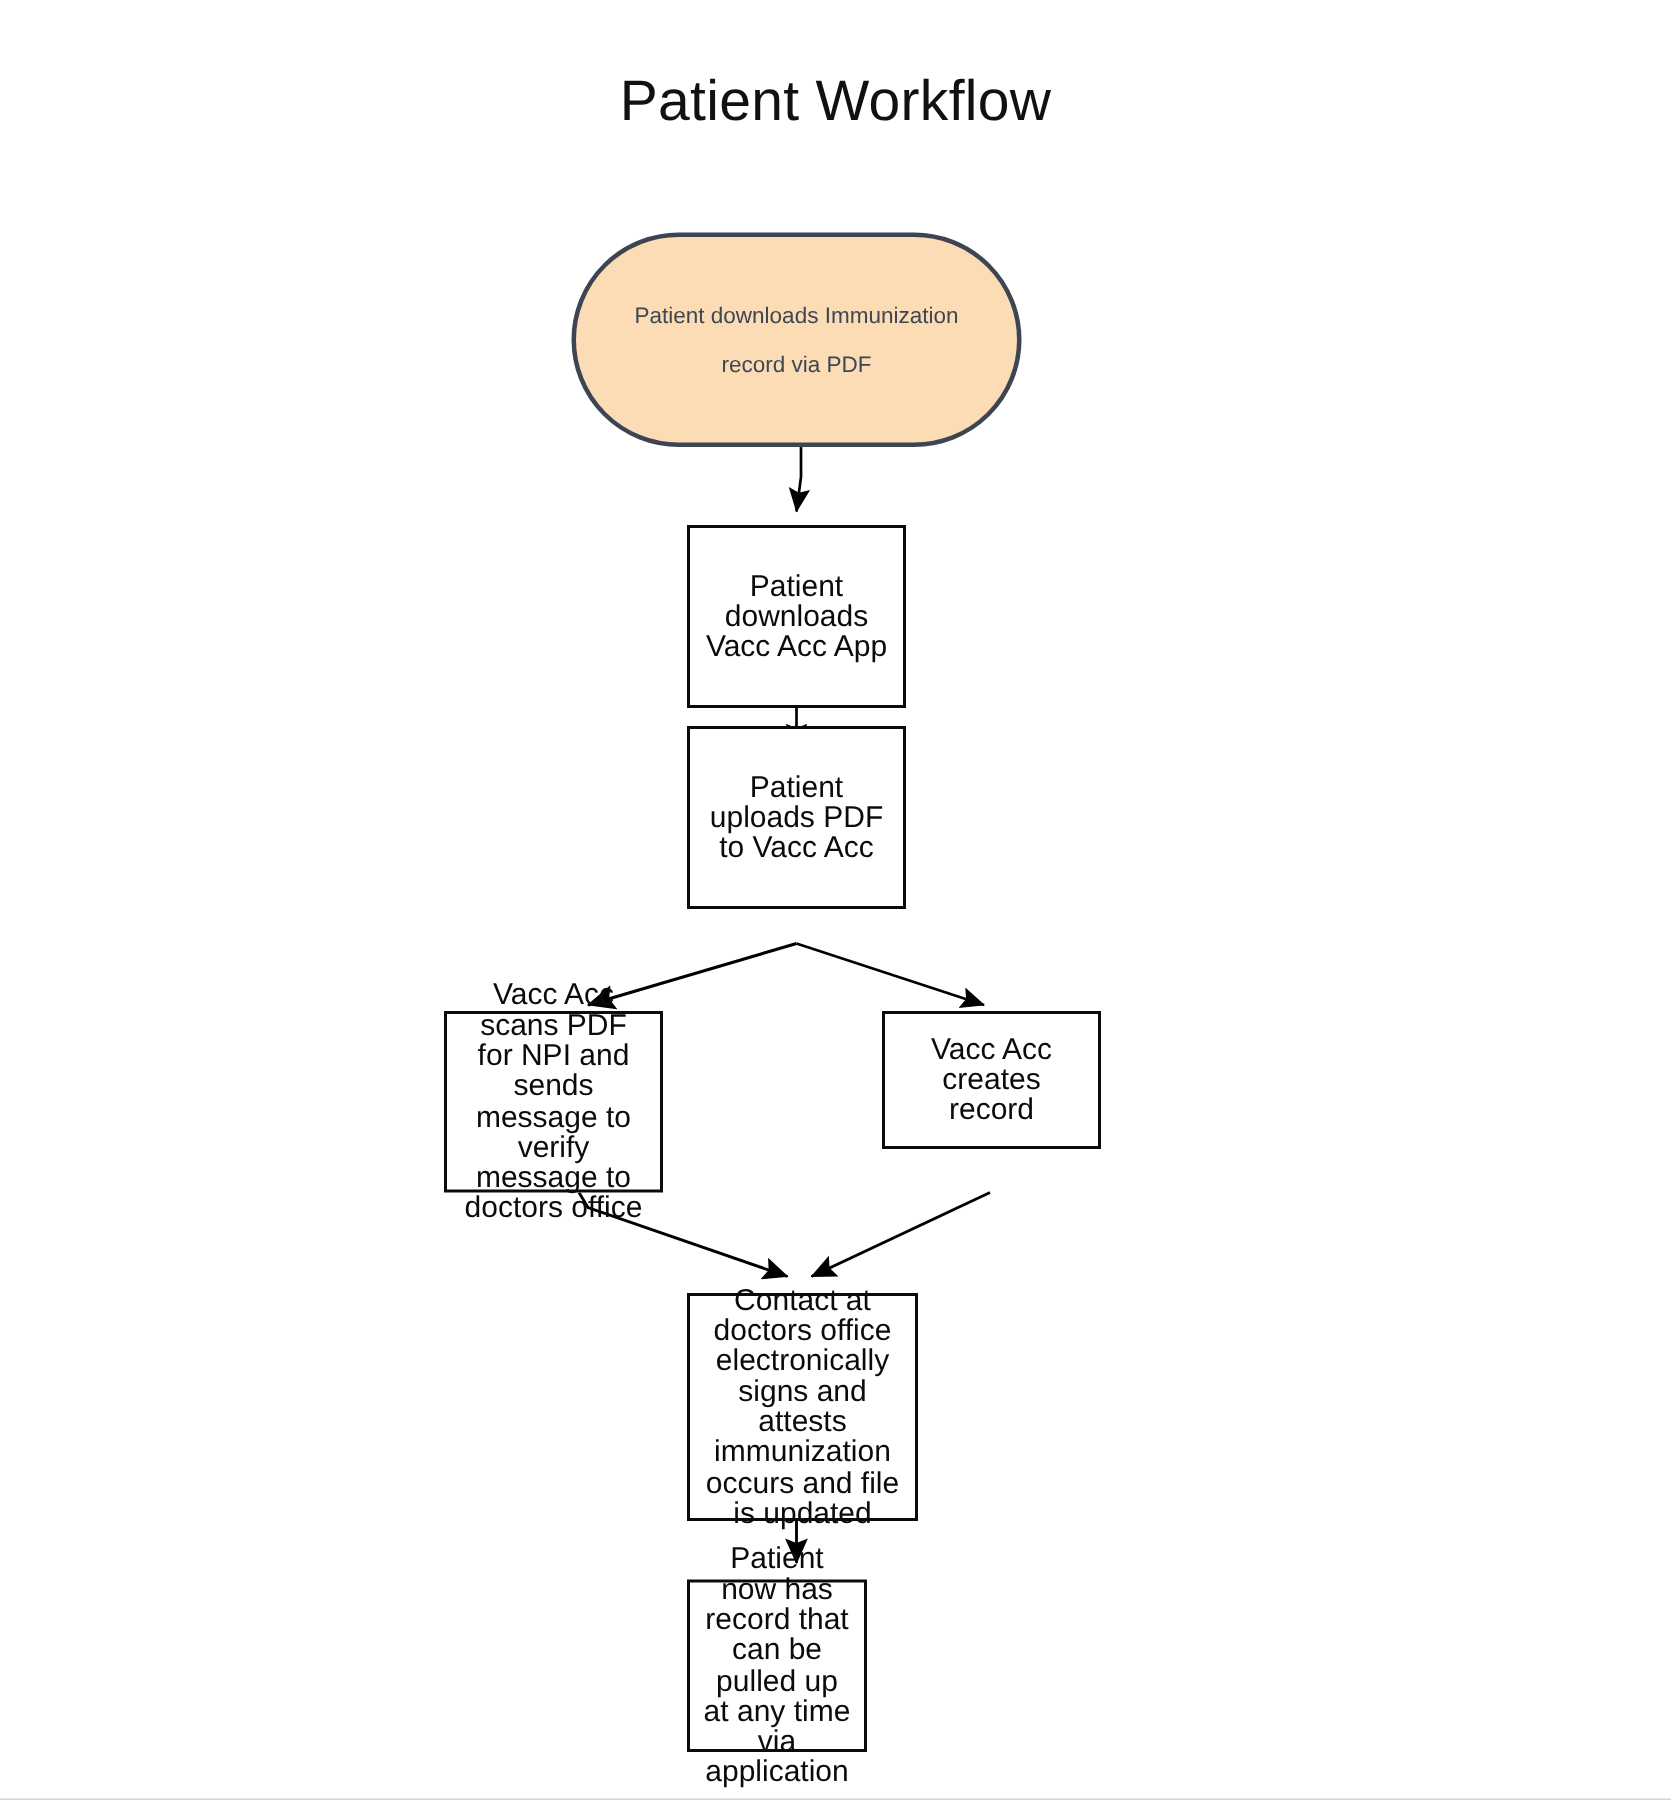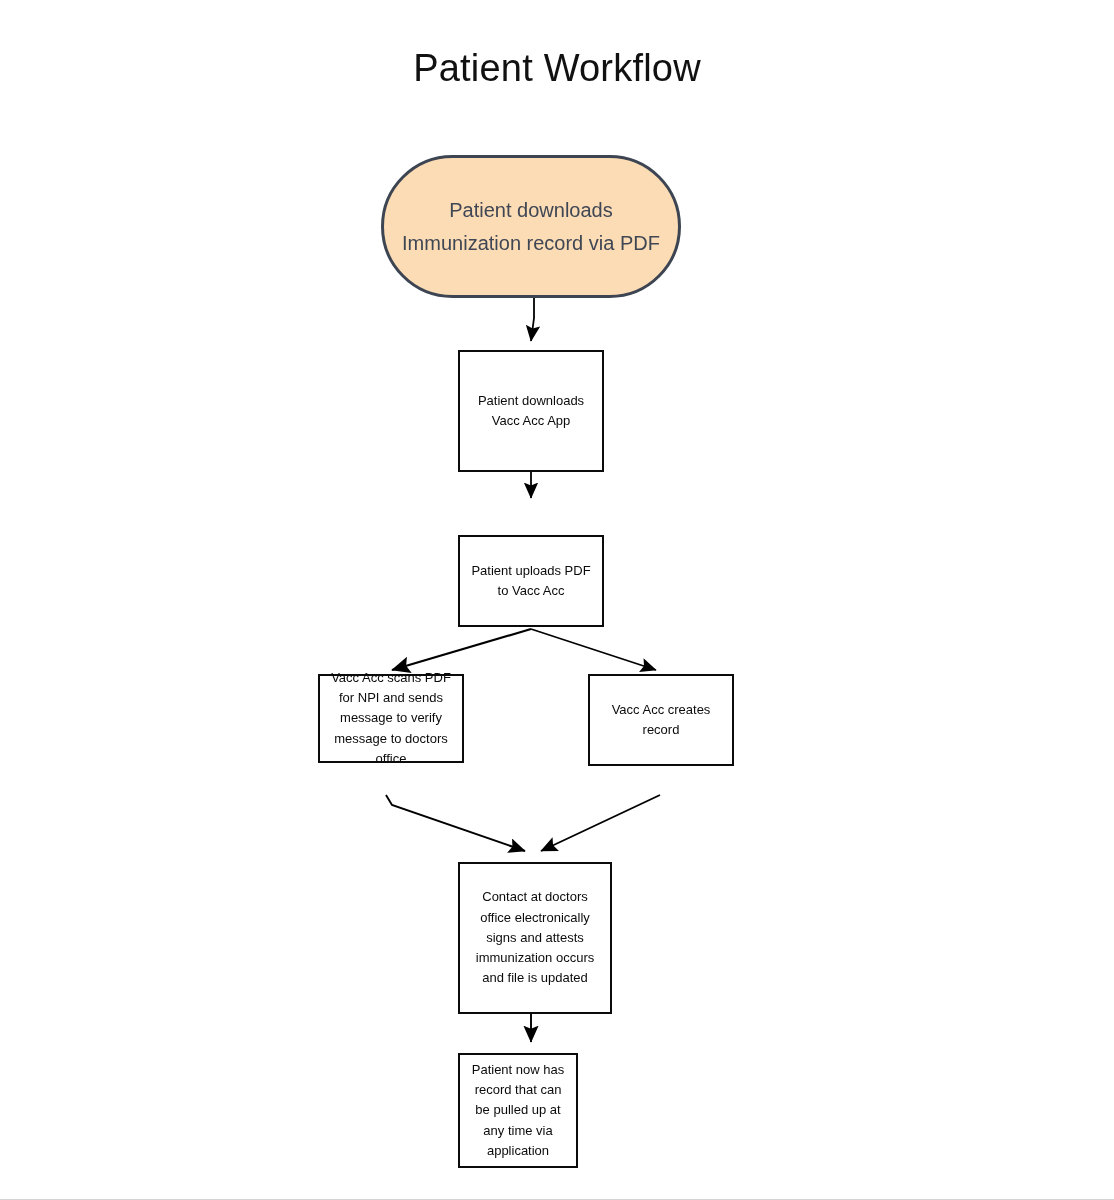--- a/index.html
+++ b/index.html
@@ -46,30 +46,30 @@
     box-sizing: border-box;
     display: flex;
     align-items: center;
     justify-content: center;
     text-align: center;
     background: #ffffff;
   }
   .node-process {
     border: 2px solid #0b0b0b;
     color: #0b0b0b;
-    font-size: 13px;
+    font-size: 20px;
     line-height: 20.3px;
     justify-content: flex-end;
   }
   .node-start {
     background: #fbdcb4;
     border: 3px solid #3d4552;
     color: #3f4654;
     border-radius: 150px;
-    font-size: 20px;
+    font-size: 15px;
     line-height: 33px;
   }
   .node-label {
     padding: 0 9px;
     white-space: pre-line;
   }
   .node-start .node-label {
     padding: 0 18px;
   }
 </style>
@@ -117,25 +117,25 @@
   </svg>
 
   <div class="node node-start" style="left:381px; top:155px; width:300px; height:143px;">
     <span class="node-label">Patient downloads Immunization record via PDF</span>
   </div>
 
   <div class="node node-process" style="left:458px; top:350px; width:146px; height:122px;">
     <span class="node-label">Patient downloads Vacc Acc App</span>
   </div>
 
-  <div class="node node-process" style="left:458px; top:535px; width:146px; height:92px;">
+  <div class="node node-process" style="left:458px; top:484px; width:146px; height:122px;">
     <span class="node-label">Patient uploads PDF to Vacc Acc</span>
   </div>
 
-  <div class="node node-process" style="left:318px; top:674px; width:146px; height:89px;">
+  <div class="node node-process" style="left:296px; top:674px; width:146px; height:121px;">
     <span class="node-label">Vacc Acc scans PDF for NPI and sends message to verify message to doctors office</span>
   </div>
 
   <div class="node node-process" style="left:588px; top:674px; width:146px; height:92px;">
     <span class="node-label">Vacc Acc creates record</span>
   </div>
 
   <div class="node node-process" style="left:458px; top:862px; width:154px; height:152px;">
     <span class="node-label">Contact at doctors office electronically signs and attests immunization occurs and file is updated</span>
   </div>

